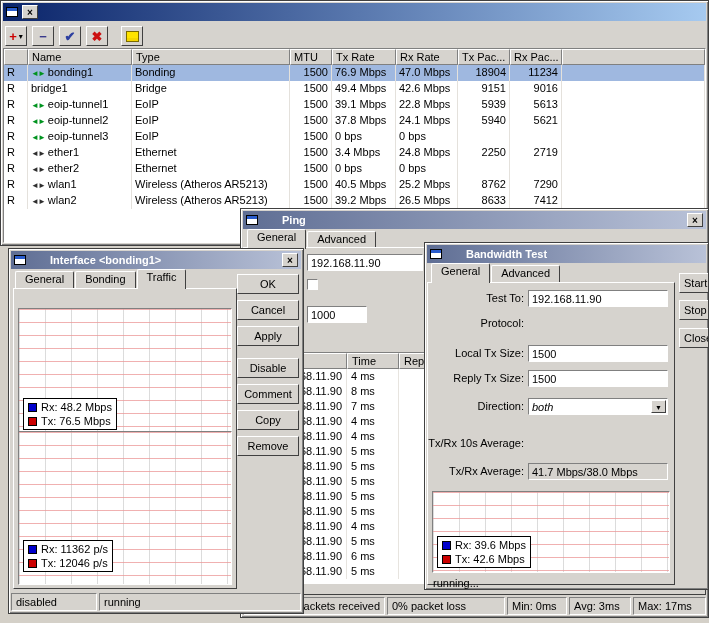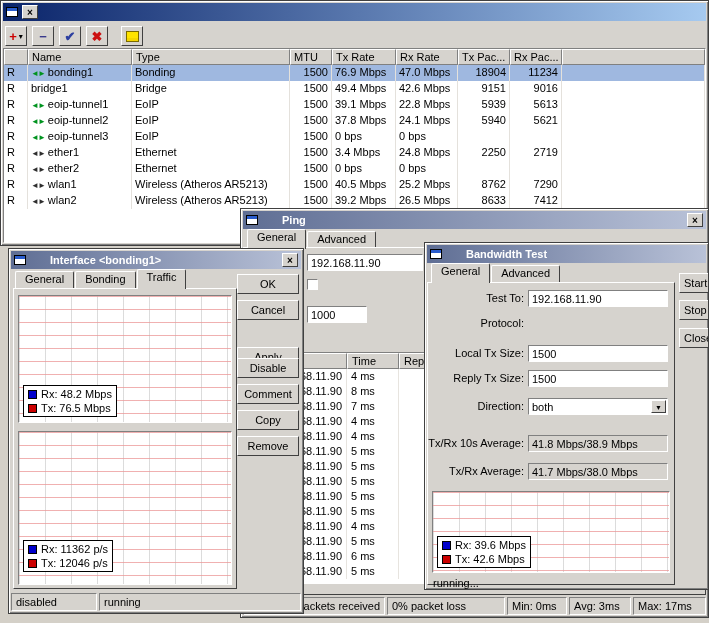--- a/index.html
+++ b/index.html
@@ -384,21 +384,21 @@
     <span class="winicon"></span>
     <span class="ttl">Interface &lt;bonding1&gt;</span>
     <button class="xbtn">×</button>
   </div>
   <div class="tabs" style="left:6px; top:20px">
     <div class="tab">General</div>
     <div class="tab">Bonding</div>
     <div class="tab active">Traffic</div>
   </div>
   <div class="tabpanel" style="left:4px; top:39px; width:224px; bottom:24px">
-    <div class="graph" id="graph-rate" style="left:4px; top:6px; width:214px; height:128px">
+    <div class="graph" id="graph-rate" style="left:4px; top:19px; width:214px; height:128px">
       <div class="gwrap" id="g1">
           <div class="gcol">
             <div class="gcap" style="height:4.4%"></div>
             <div class="gbody" style="height:71.9%"></div>
           </div>
           <div class="gcol">
             <div class="gcap" style="height:7.4%"></div>
             <div class="gbody" style="height:89.4%"></div>
           </div>
           <div class="gcol">
@@ -964,21 +964,21 @@
         </div>
       <div class="legend" style="left:4px; bottom:12px">
         <div><span class="sw rx"></span><span>Rx: 11362 p/s</span></div>
         <div><span class="sw tx"></span><span>Tx: 12046 p/s</span></div>
       </div>
     </div>
   </div>
   <div id="bonding-buttons">
       <button class="btn" style="left: 228px; top: 25px;">OK</button>
       <button class="btn" style="left: 228px; top: 51px;">Cancel</button>
-      <button class="btn" style="left: 228px; top: 77px; margin-top: 21px;">Apply</button>
+      <button class="btn" style="left: 228px; top: 77px;">Apply</button>
       <button class="btn" style="left: 228px; top: 109px;">Disable</button>
       <button class="btn" style="left: 228px; top: 135px;">Comment</button>
       <button class="btn" style="left: 228px; top: 161px;">Copy</button>
       <button class="btn" style="left: 228px; top: 187px;">Remove</button>
     </div>
   <div class="statusrow">
     <div class="statuscell" style="width:86px">disabled</div>
     <div class="statuscell" style="flex:1">running</div>
   </div>
 </section>
@@ -1004,25 +1004,24 @@
         <div class="bwrow" style="top: 62px;">
           <div class="bwlabel">Local Tx Size:</div>
           <div class="field" style="left: 100px; top: 0px; width: 140px;">1500</div>
         </div>
         <div class="bwrow" style="top: 87px;">
           <div class="bwlabel">Reply Tx Size:</div>
           <div class="field" style="left: 100px; top: 0px; width: 140px;">1500</div>
         </div>
         <div class="bwrow" style="top: 115px;">
           <div class="bwlabel">Direction:</div>
-          <div class="field" style="left: 100px; top: 0px; width: 140px;">both<span class="ddarrow">▼</span></div>
+          <div class="field" style="left: 100px; top: 0px; width: 140px; font-style: italic;">both<span class="ddarrow">▼</span></div>
         </div>
         <div class="bwrow" style="top: 152px;">
           <div class="bwlabel">Tx/Rx 10s Average:</div>
-          <div class="field display" style="left: 100px; top: 0px; width: 140px;">41.8 Mbps/38.9 Mbps</div>
         </div>
         <div class="bwrow" style="top: 180px;">
           <div class="bwlabel">Tx/Rx Average:</div>
           <div class="field display" style="left: 100px; top: 0px; width: 140px;">41.7 Mbps/38.0 Mbps</div>
         </div>
       </div>
     <div class="graph" style="left:4px; top:208px; width:238px; height:82px">
       <div class="gwrap" id="g3">
           <div class="gcol">
             <div class="gcap" style="height:8.0%"></div>

